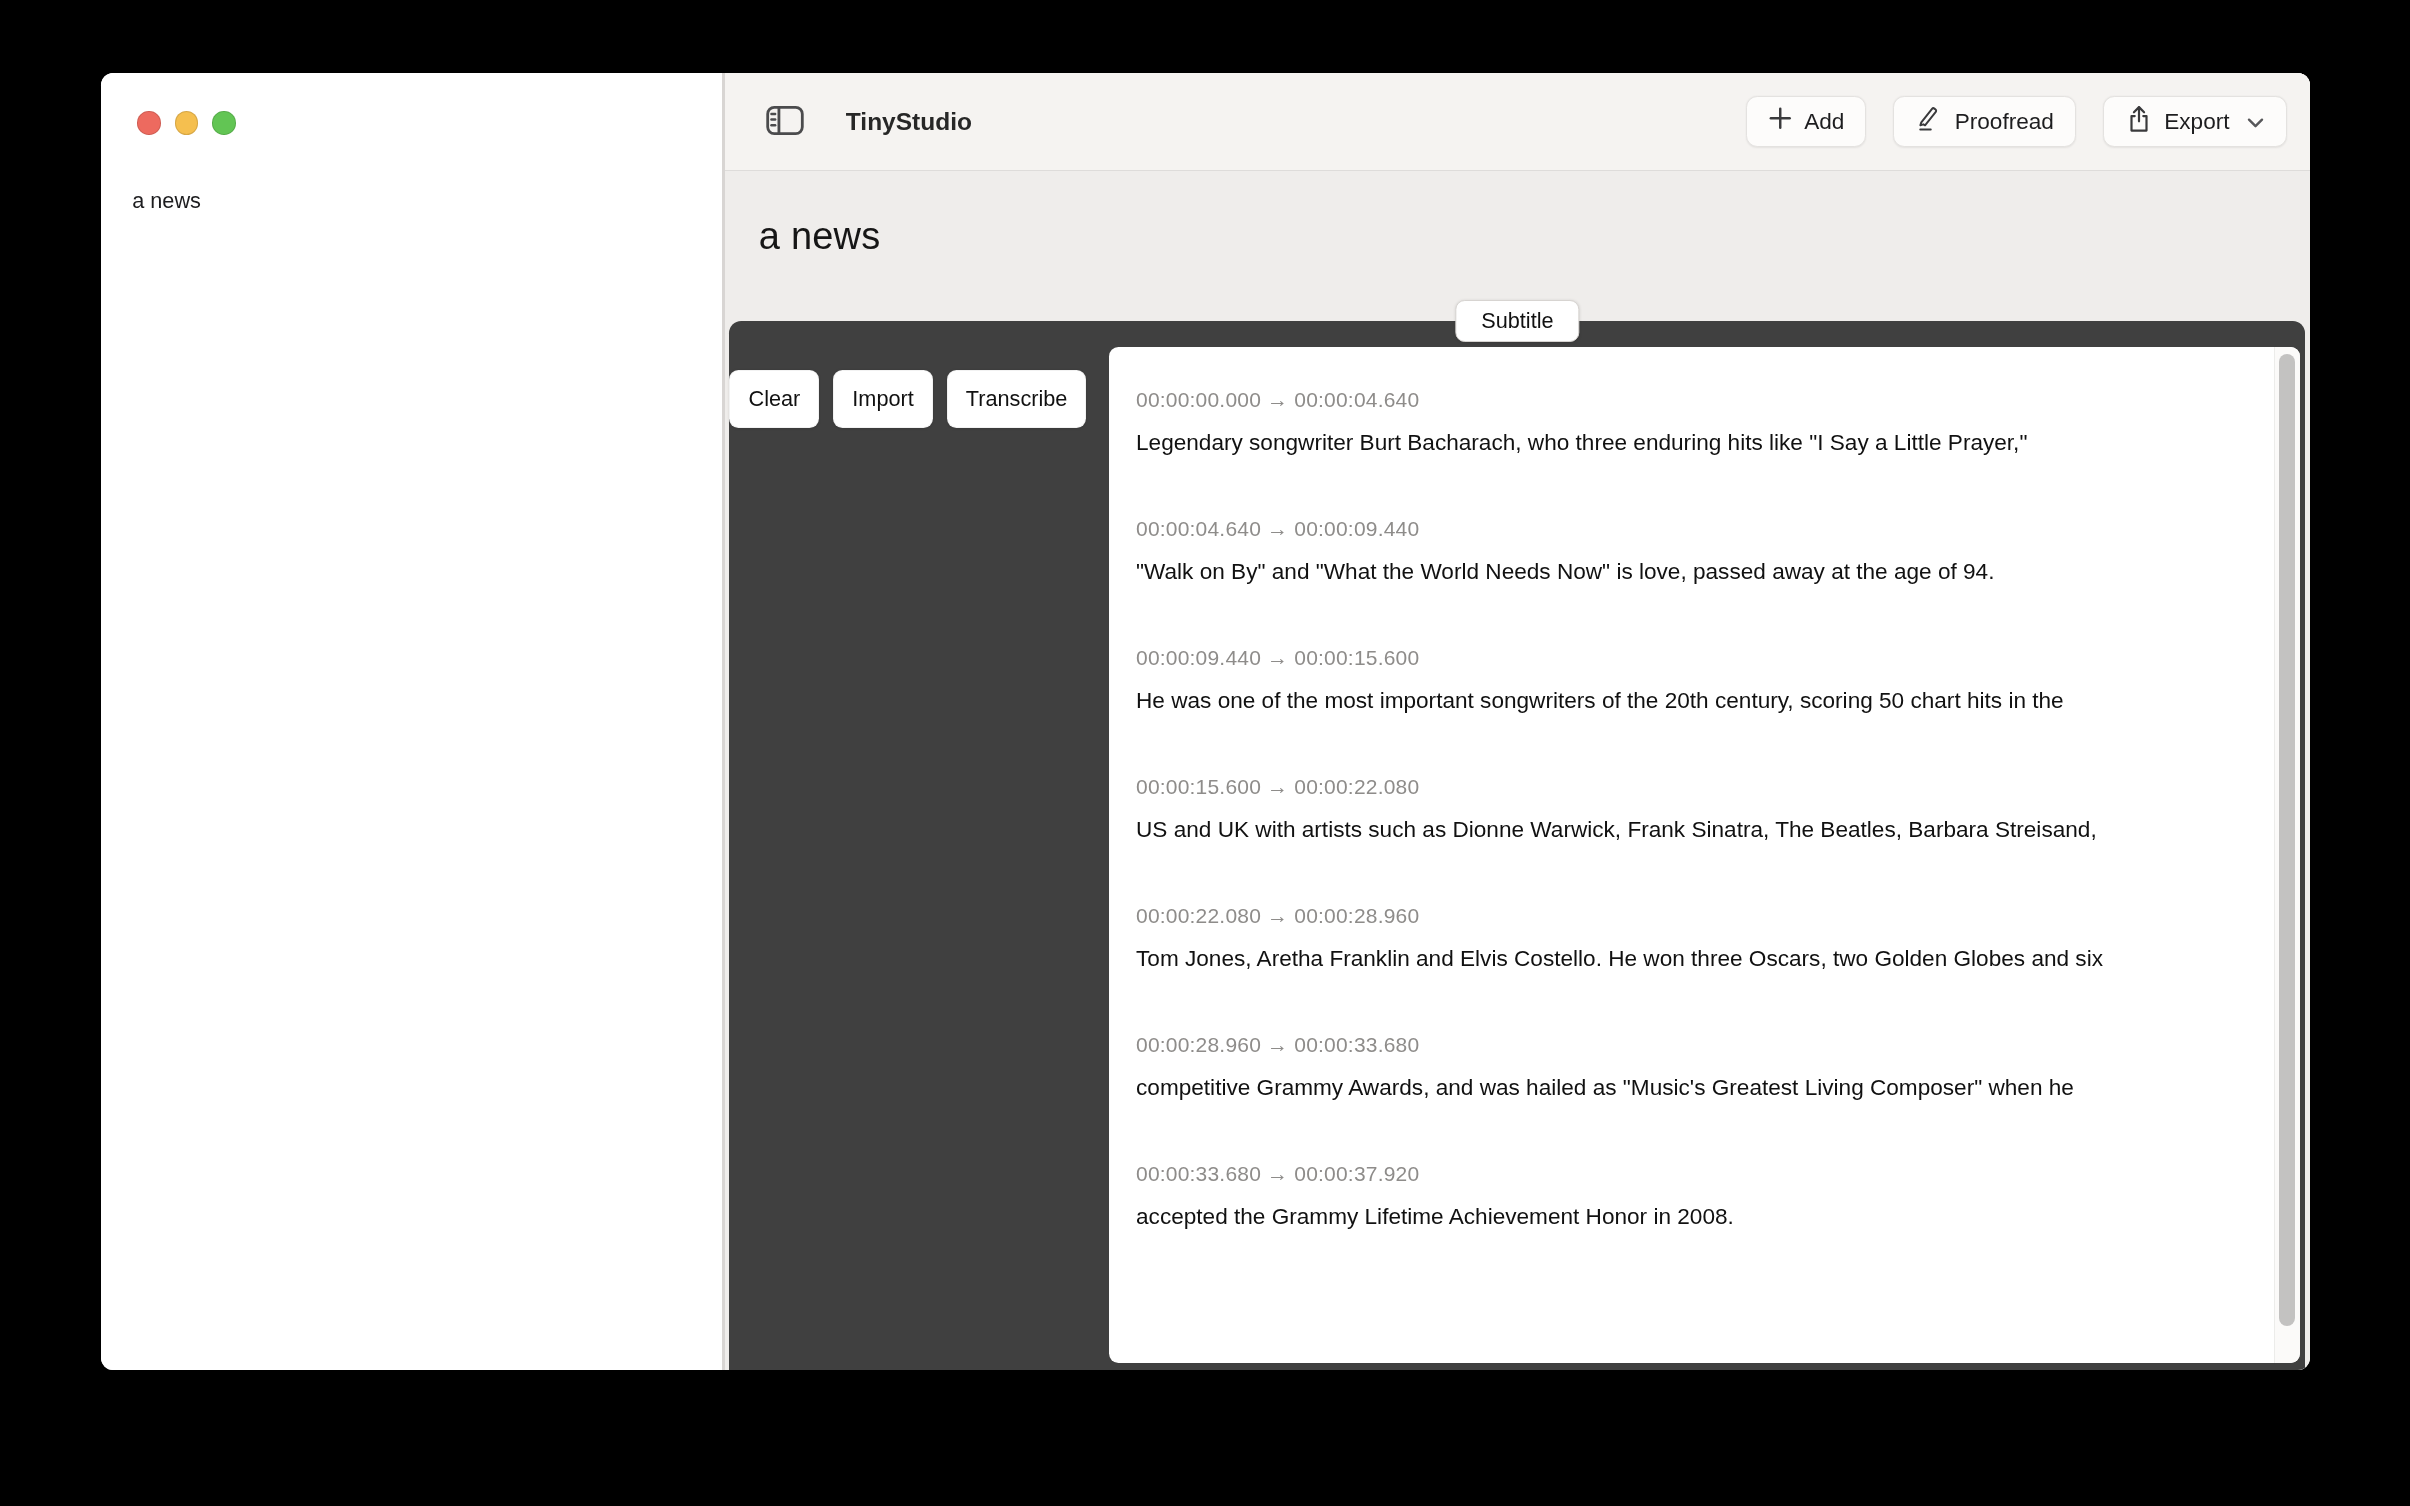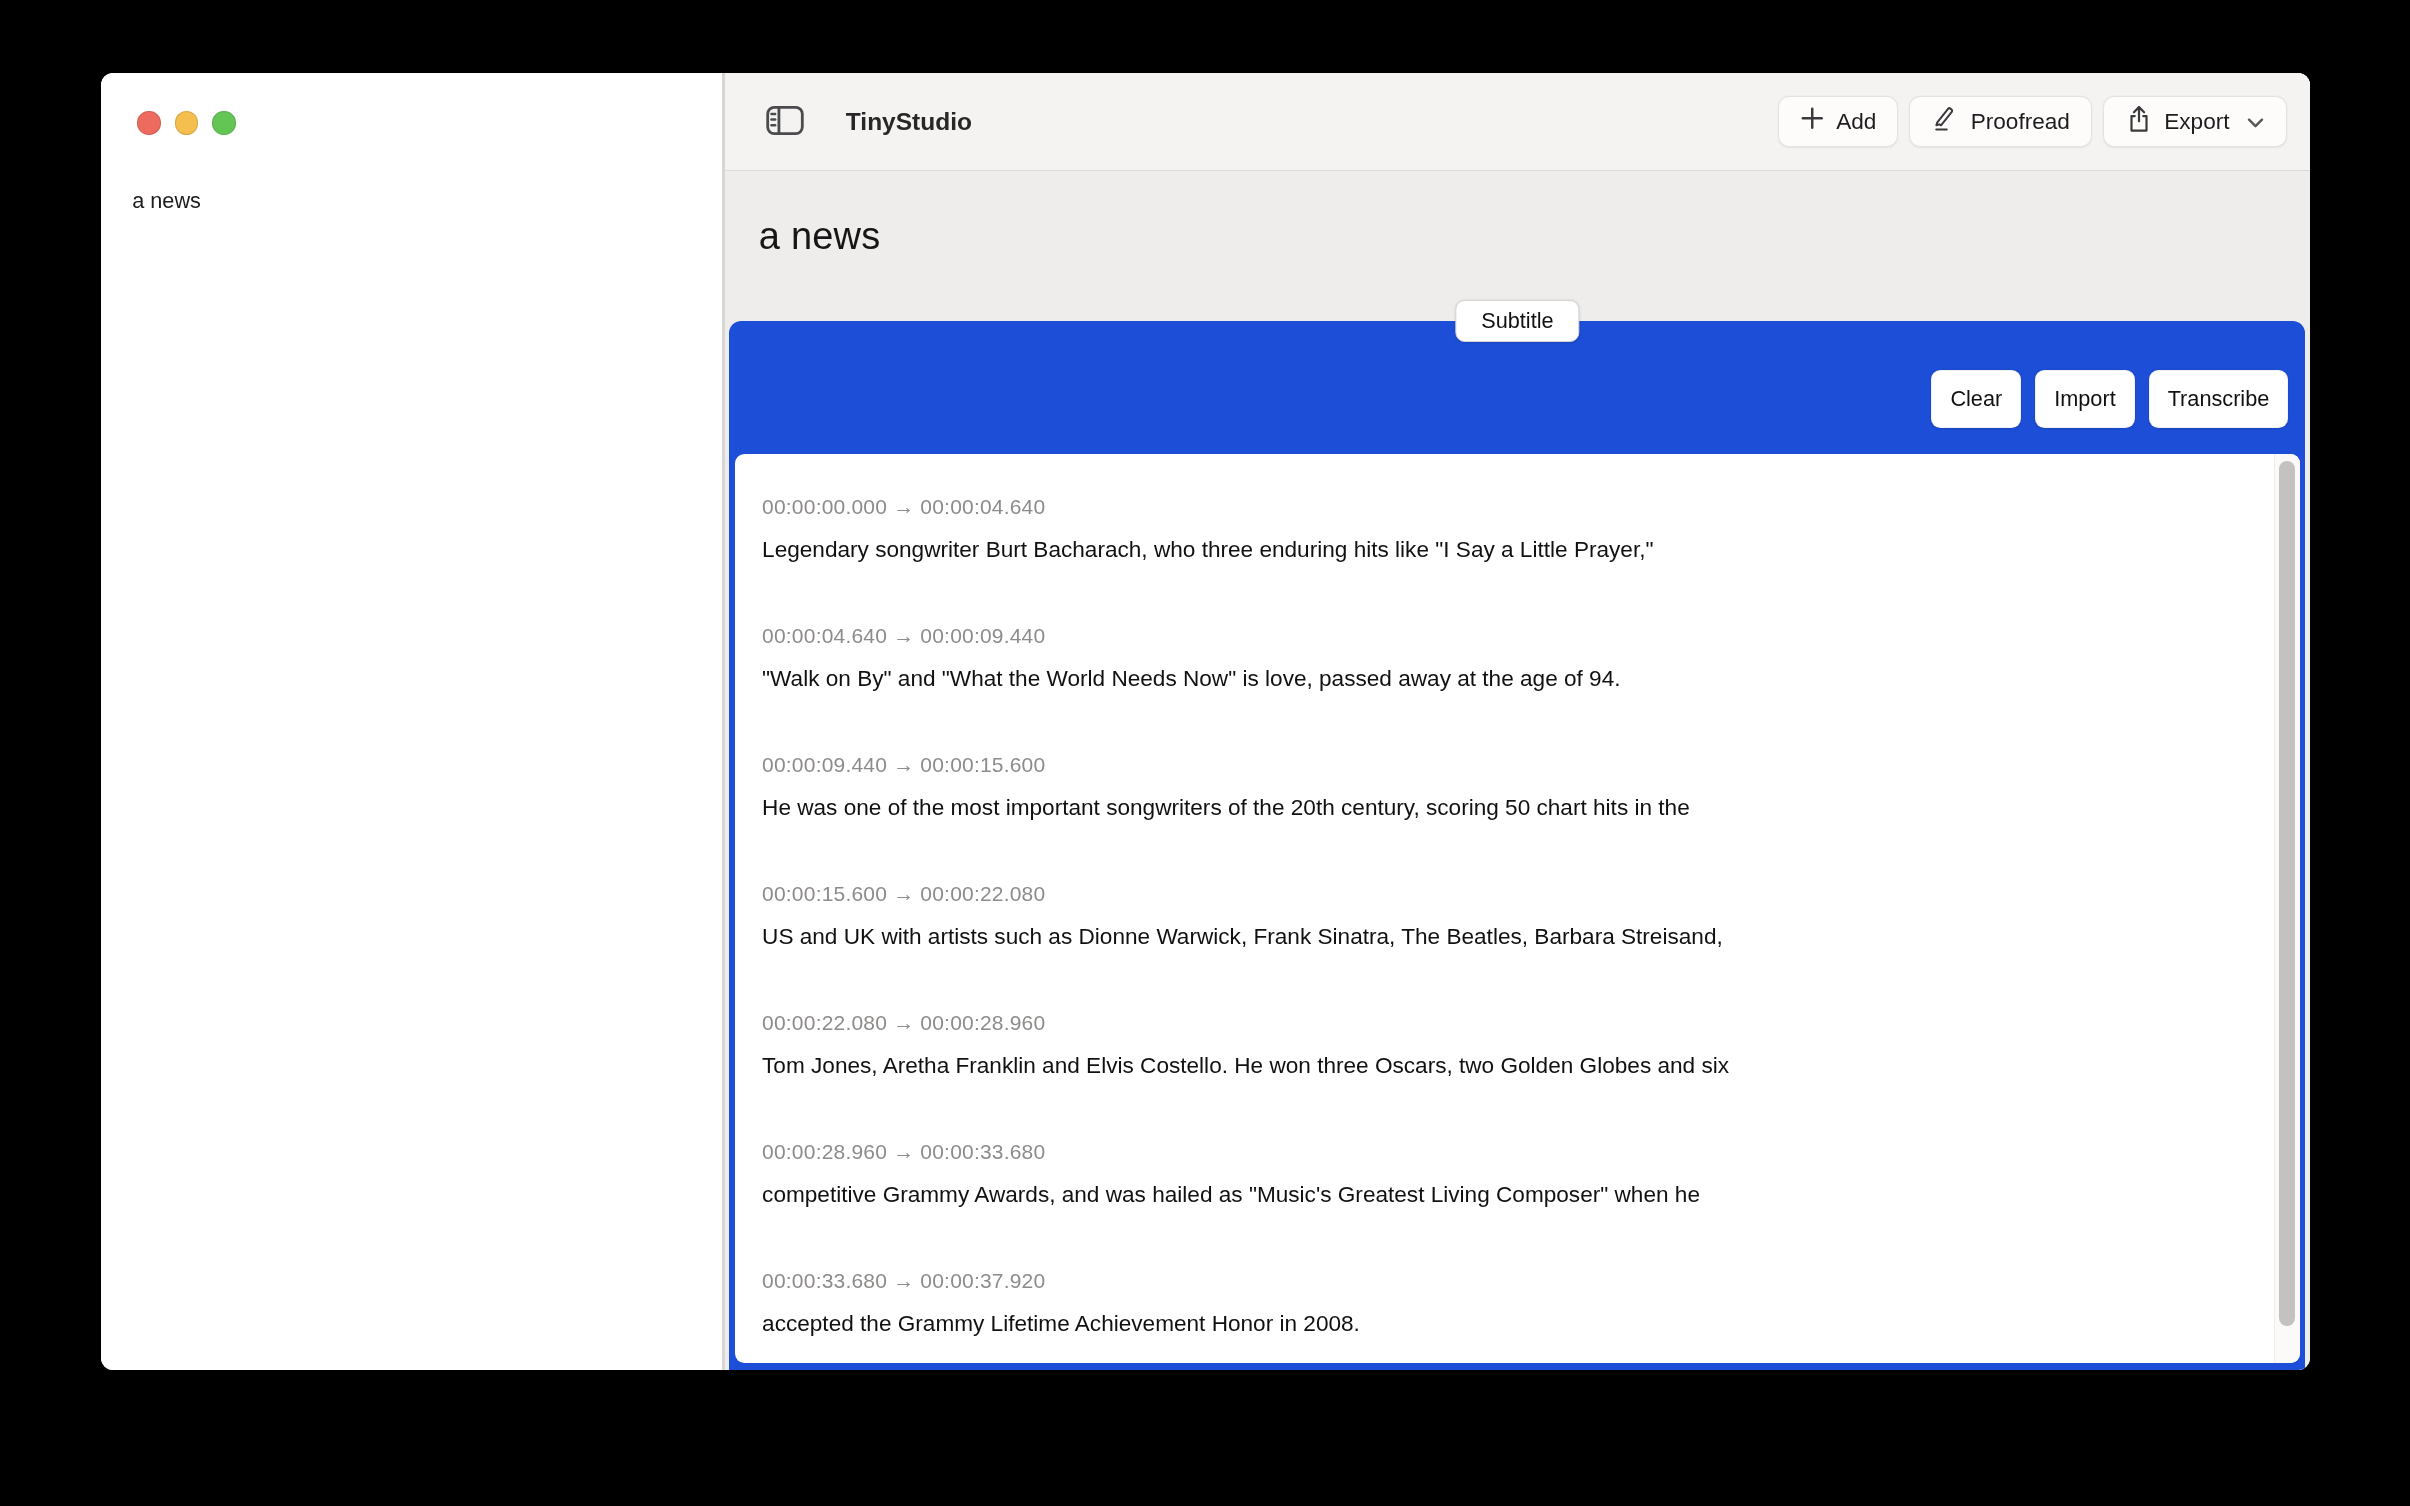--- a/index.html
+++ b/index.html
@@ -29,39 +29,39 @@
 
   
   .toolbar {
     height: 98px; flex: 0 0 98px; background: #f5f3f1;
     border-bottom: 1.9px solid #dedcda;
     display: flex; align-items: center; padding: 0 22.6px 0 41px;
   }
   .tb-icon-btn { display: flex; align-items: center; justify-content: center; cursor: default; }
   .app-title { font-size: 24.5px; font-weight: 700; color: #272727; margin-left: 42px; }
   .tb-spacer { flex: 1; }
-  .tb-group { display: flex; gap: 11px; }
+  .tb-group { display: flex; gap: 27px; }
   .tb-btn {
     height: 51px; display: flex; align-items: center; gap: 11.3px;
     background: #fdfcfb; border: 0.9px solid #e4e2e0; border-radius: 11.3px;
     padding: 0 21px; font-size: 22.6px; color: #1d1d1f;
     box-shadow: 0 0.9px 1.9px rgba(0,0,0,.07); font-family: inherit;
   }
   .tb-btn svg { flex: 0 0 auto; }
 
   
   .title-section { height: 150px; flex: 0 0 150px; background: #efedeb; padding: 43px 0 0 34px; }
   .page-title { font-size: 38px; line-height: 45px; font-weight: 500; color: #161616;
     letter-spacing: 0.2px; }
 
   
   .panel {
-    flex: 1; margin: 0 4.7px; background: #1d4ed8;
+    flex: 1; margin: 0 4.7px; background: #404040;
     border-radius: 12.2px 12.2px 0 0; position: relative;
-    display: flex; flex-direction: column; min-height: 0;
+    display: flex; flex-direction: row; min-height: 0;
   }
   .subtitle-pill {
     position: absolute; top: -21px; left: 50%; transform: translateX(-50%);
     height: 42px; padding: 0 24.5px; background: #ffffff;
     border: 0.9px solid #d7d4d1; border-radius: 9.4px;
     font-size: 21.7px; color: #111; display: flex; align-items: center;
     box-shadow: 0 0.9px 2.8px rgba(0,0,0,.10); font-family: inherit;
   }
   .actions-row {
     margin-top: 49px; padding-right: 17px;

